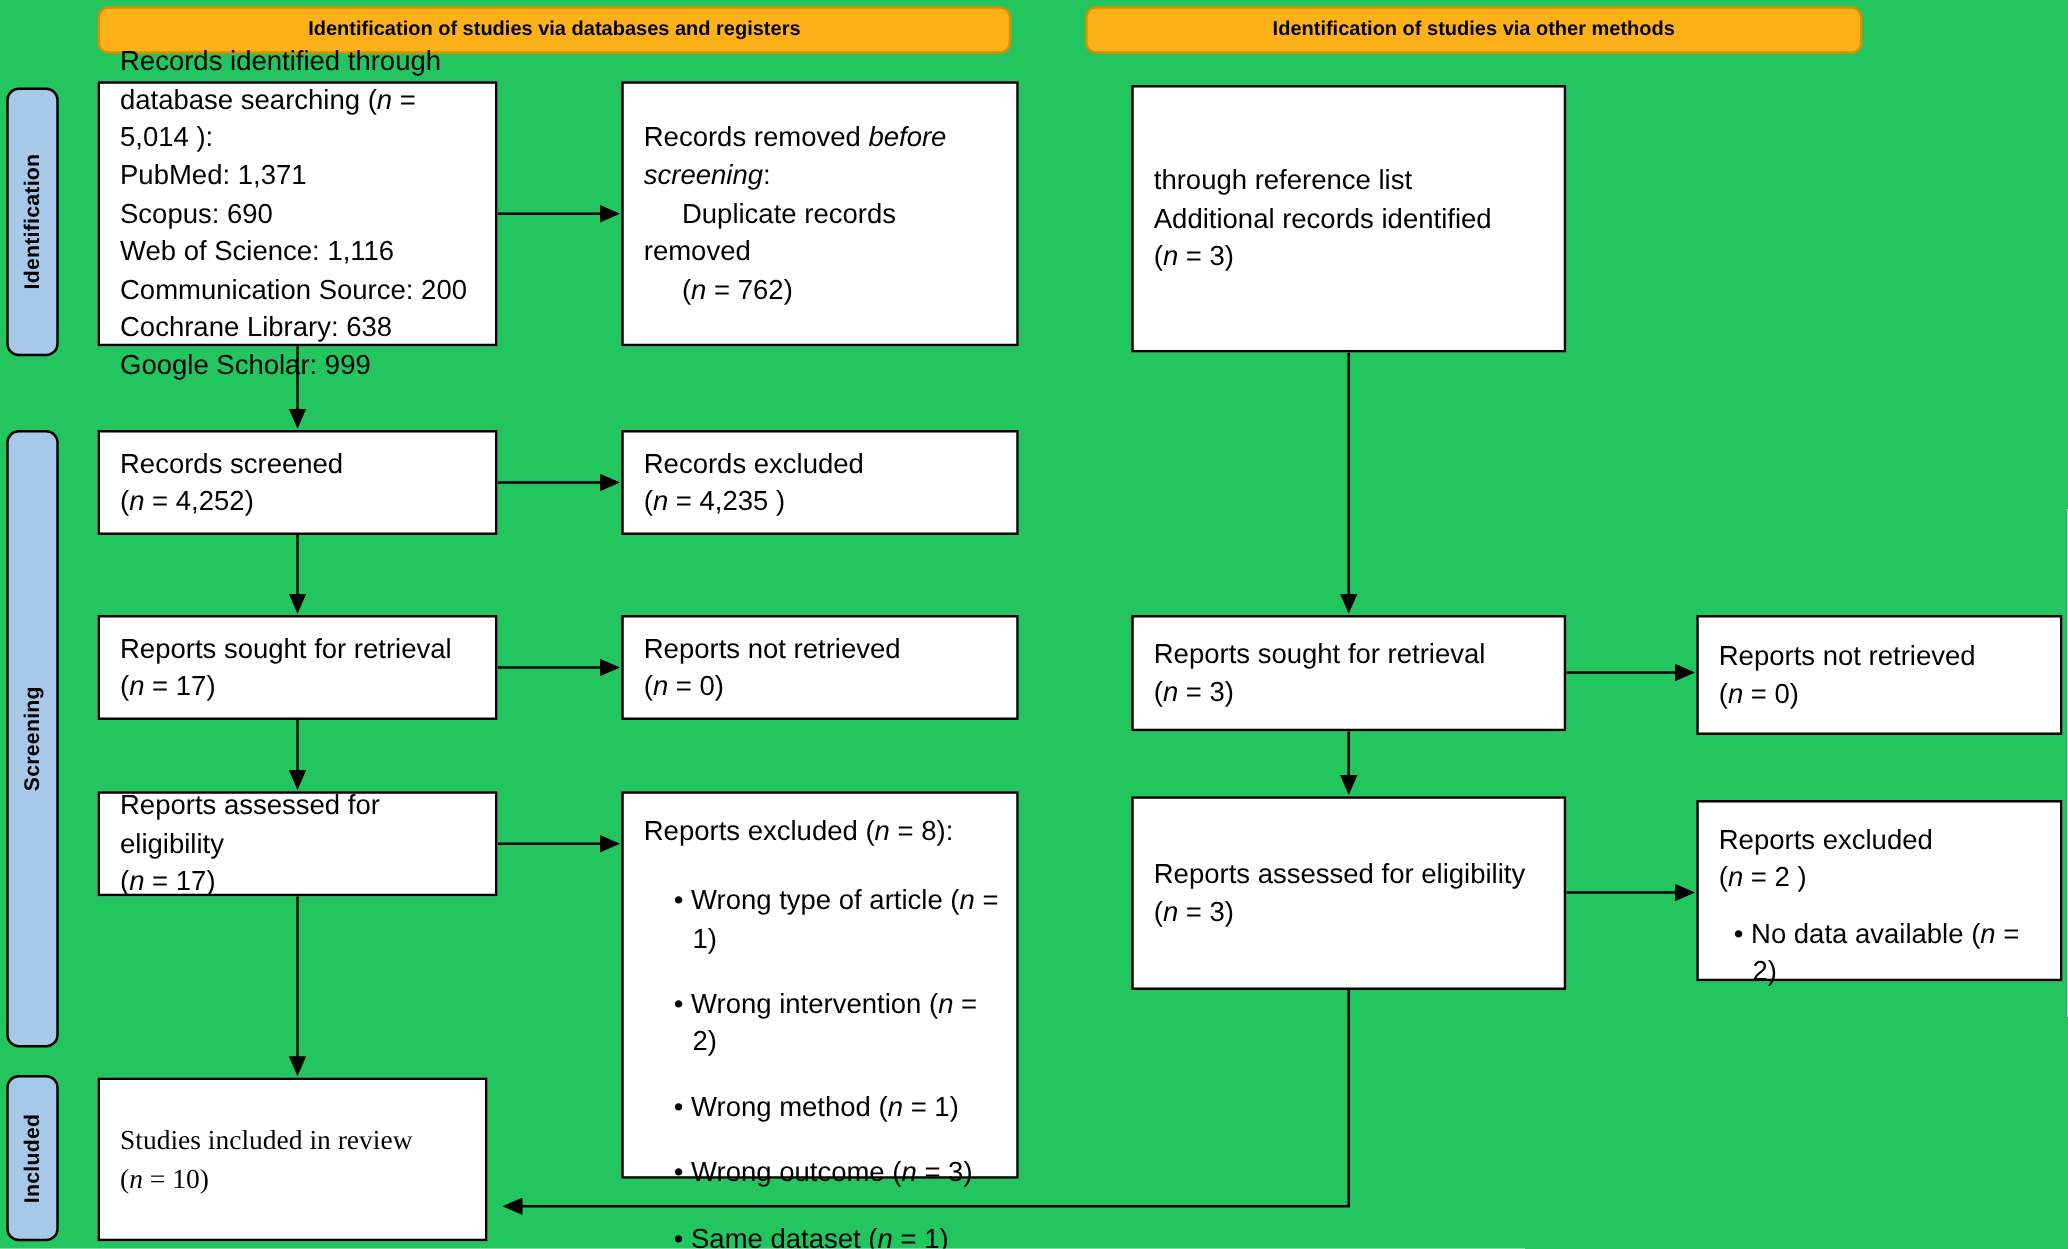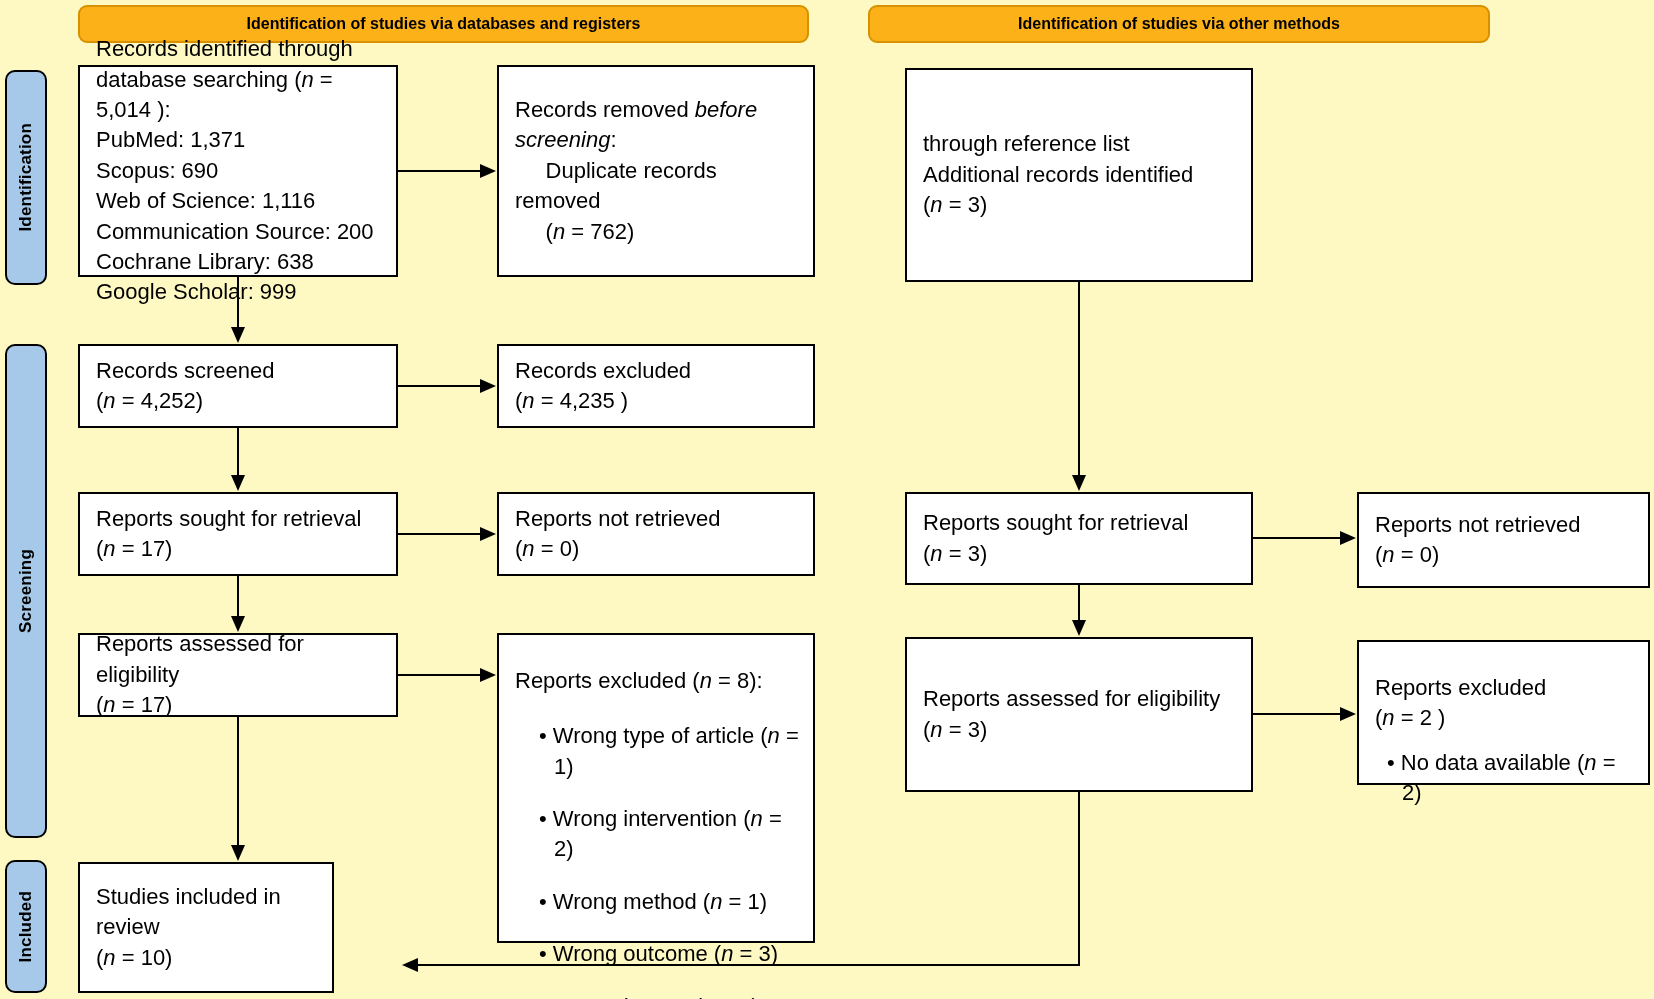--- a/index.html
+++ b/index.html
@@ -1,18 +1,18 @@
 <!DOCTYPE html>
 <html style="--banner-fill: #FBB117; --banner-border: #D79000; --stage-fill: #A6C9E9;"><head>
 <meta charset="utf-8">
 <title>Flow Diagram</title>
 <style>
   html,body{margin:0;padding:0;background:#fff;}
   .canvas{
-    position:relative;width:1654px;height:999px;background:#fef9c3;
+    position:relative;width:1654px;height:999px;background:#22c55e;
     font-family:"Liberation Sans",sans-serif;color:#000;overflow:hidden;
   }
   .banner{
     position:absolute;display:flex;align-items:center;justify-content:center;
     background:var(--banner-fill,#FBB117);border:2px solid var(--banner-border,#D79000);
     border-radius:9px;font-weight:bold;font-size:16px;z-index:2;box-sizing:border-box;
     text-align:center;
   }
   .stage{
     position:absolute;background:var(--stage-fill,#A6C9E9);
@@ -22,21 +22,21 @@
   .stage span{
     writing-mode:vertical-rl;transform:rotate(180deg);
     font-weight:bold;font-size:17px;letter-spacing:.2px;white-space:nowrap;
   }
   .box{
     position:absolute;background:#fff;border:2.5px solid #000;
     display:flex;flex-direction:column;justify-content:center;
     padding:8px 8px 8px 16px;font-size:22px;line-height:1.38;
     z-index:2;box-sizing:border-box;
   }
-  .box.top-align{justify-content:flex-start;padding-top:31px;}
+  .box.top-align{justify-content:flex-start;padding-top:15px;}
   .tline,.box-title{white-space:pre-wrap;}
   .bullets{display:flex;flex-direction:column;gap:22px;margin-top:25px;padding-left:24px;}
   .bullets.compact{gap:8px;margin-top:14px;padding-left:12px;}
   .bullet{padding-left:15px;text-indent:-15px;}
   svg.arrows{position:absolute;left:0;top:0;z-index:1;}
   svg.arrows line, svg.arrows polyline{stroke:#000;stroke-width:2;fill:none;}
 </style>
 </head>
 <body>
 
@@ -103,21 +103,21 @@
         <div class="tline">Reports sought for retrieval</div>
         <div class="tline">(<i>n</i> = 17)</div>
       </div>
   </div>
   <div class="box" style="left:78px;top:633px;width:320px;height:84px;">
     <div>
         <div class="tline">Reports assessed for eligibility</div>
         <div class="tline">(<i>n</i> = 17)</div>
       </div>
   </div>
-  <div class="box" style="left:78px;top:862px;width:256px;height:131px;">
+  <div class="box" style="left:78px;top:862px;width:312px;height:131px;font-family:Liberation Serif, serif;">
     <div>
         <div class="tline">Studies included in review</div>
         <div class="tline">(<i>n</i> = 10)</div>
       </div>
   </div>
 
   <div class="box" style="left:497px;top:65px;width:318px;height:212px;">
     <div>
         <div class="tline">Records removed <i>before</i></div>
         <div class="tline"><i>screening</i>:</div>

